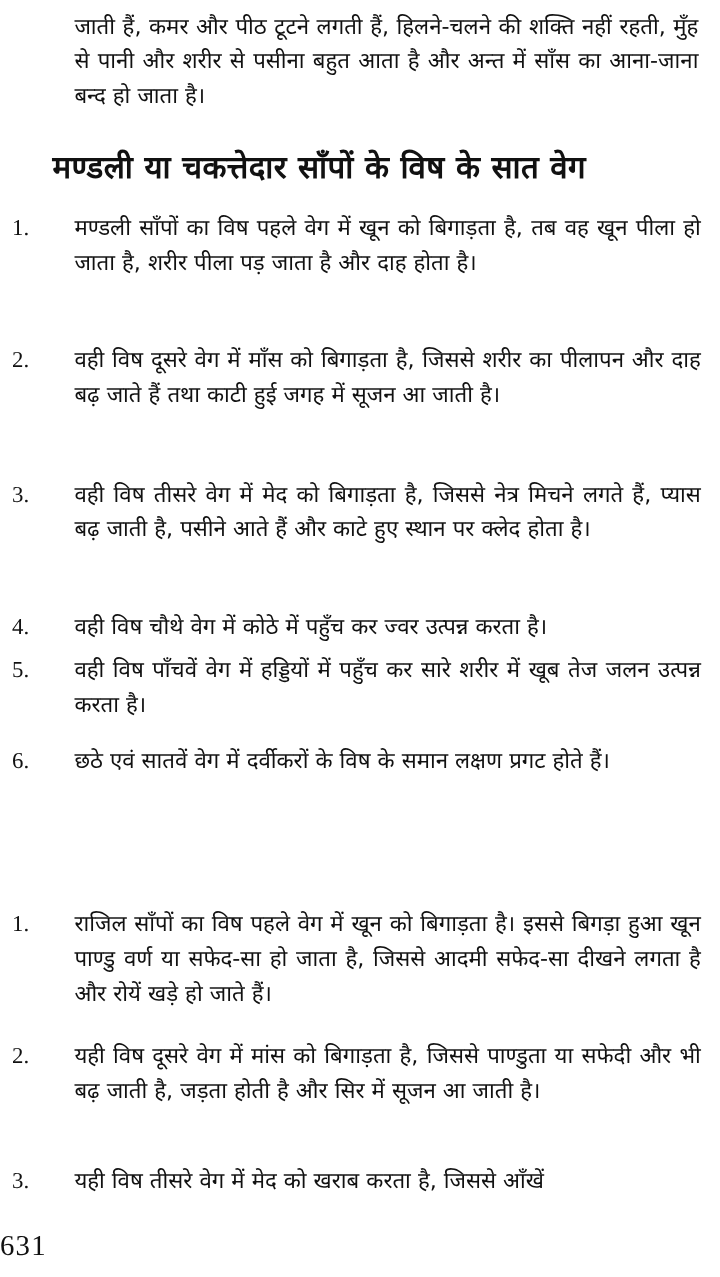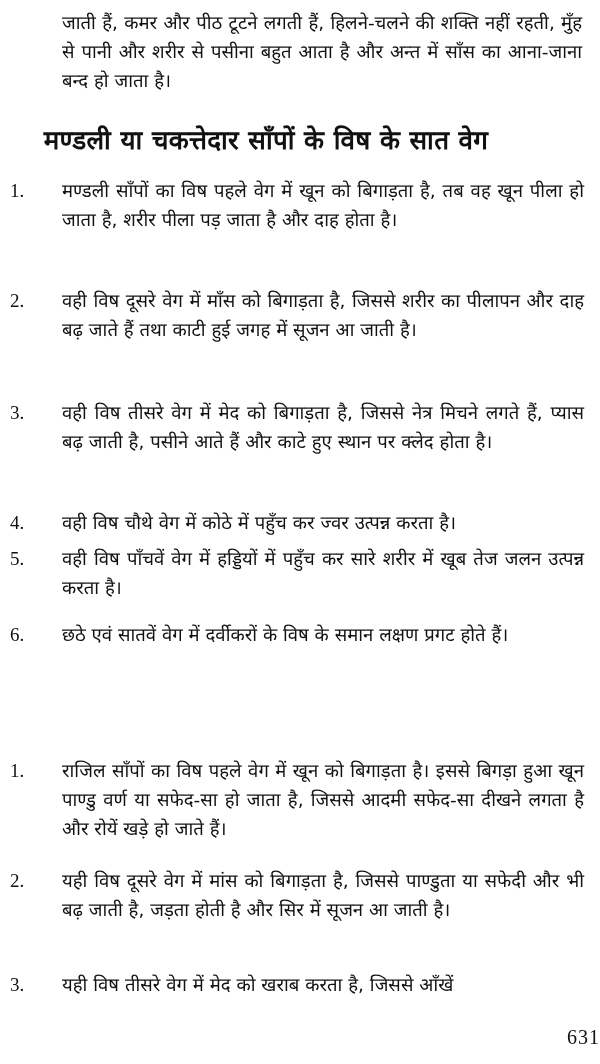--- a/index.html
+++ b/index.html
@@ -19,22 +19,22 @@
     .item { position: absolute; left: 0; width: 600px; }
     .num {
       position: absolute; left: 10px; top: 0;
       font-family: "Liberation Serif", serif; font-size: 19px; line-height: 29px;
     }
     .txt {
       position: absolute; left: 62px; top: 0; width: 522px;
       font-size: 18.5px; line-height: 29px; text-align: justify;
     }
     .pagenum {
-      position: absolute; top: 1024px; left: 0; width: 600px; text-align: right;
-      font-family: "Liberation Serif", serif; font-size: 20px; letter-spacing: 1px;
+      position: absolute; top: 1024px; left: 0; width: 600px; text-align: left;
+      font-family: "Liberation Serif", serif; font-size: 24px; letter-spacing: 1px;
     }
   </style>
 </head>
 <body>
 
 <div class="page">
 
   <div class="para" style="top:6px;">जाती हैं, कमर और पीठ टूटने लगती हैं, हिलने-चलने की शक्ति नहीं रहती, मुँह से पानी और शरीर से पसीना बहुत आता है और अन्त में साँस का आना-जाना बन्द हो जाता है।</div>
 
   <div class="heading" style="top:120px;">मण्डली या चकत्तेदार साँपों के विष के सात वेग</div>

